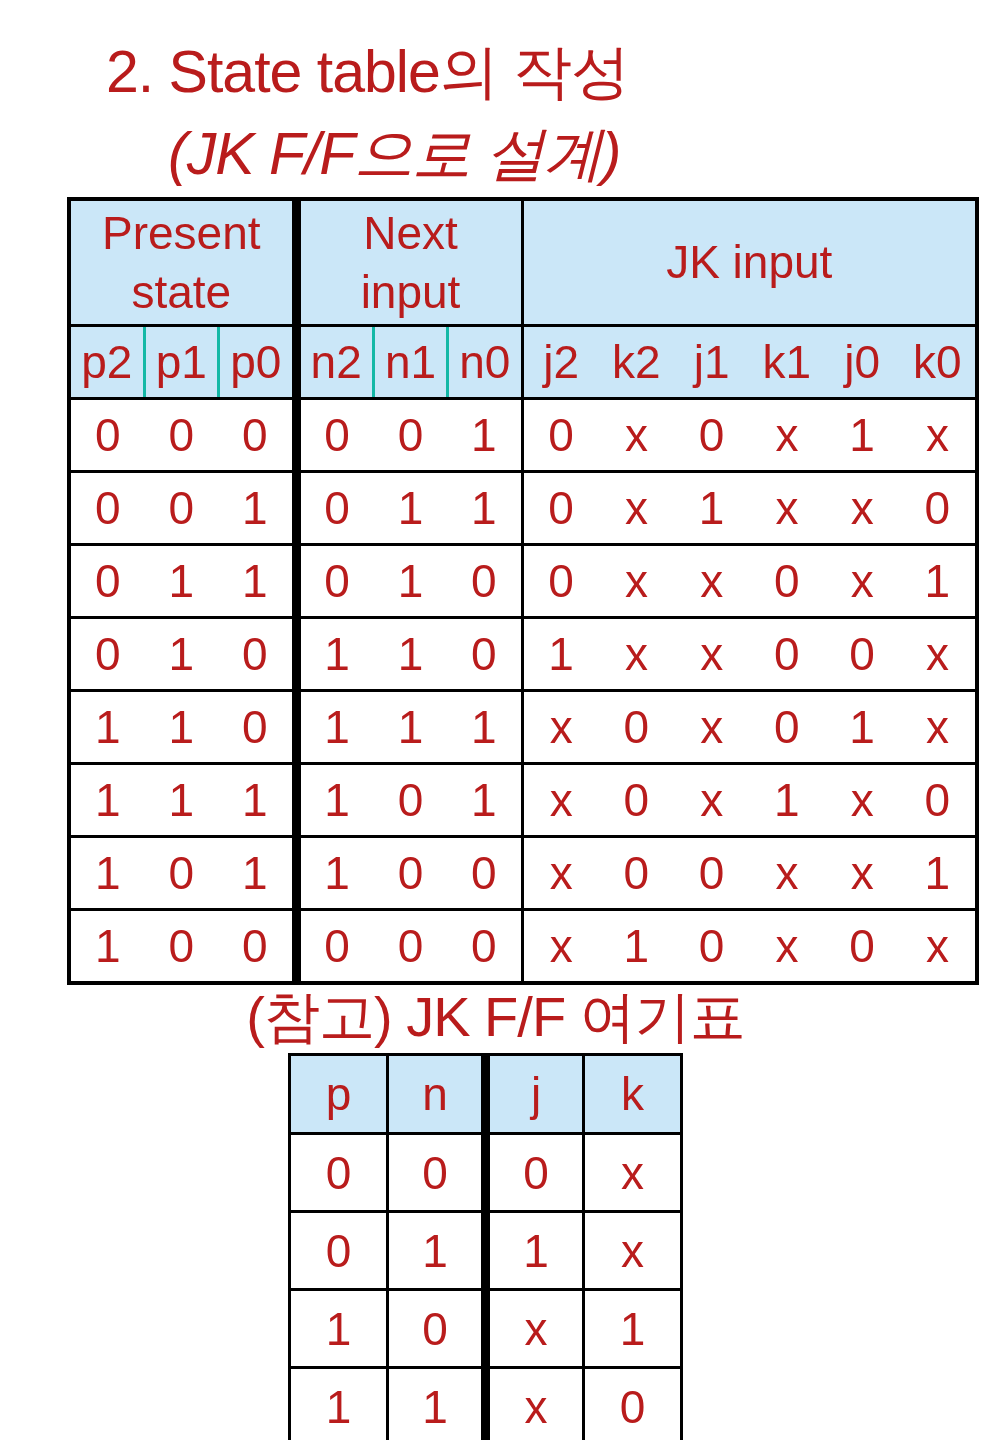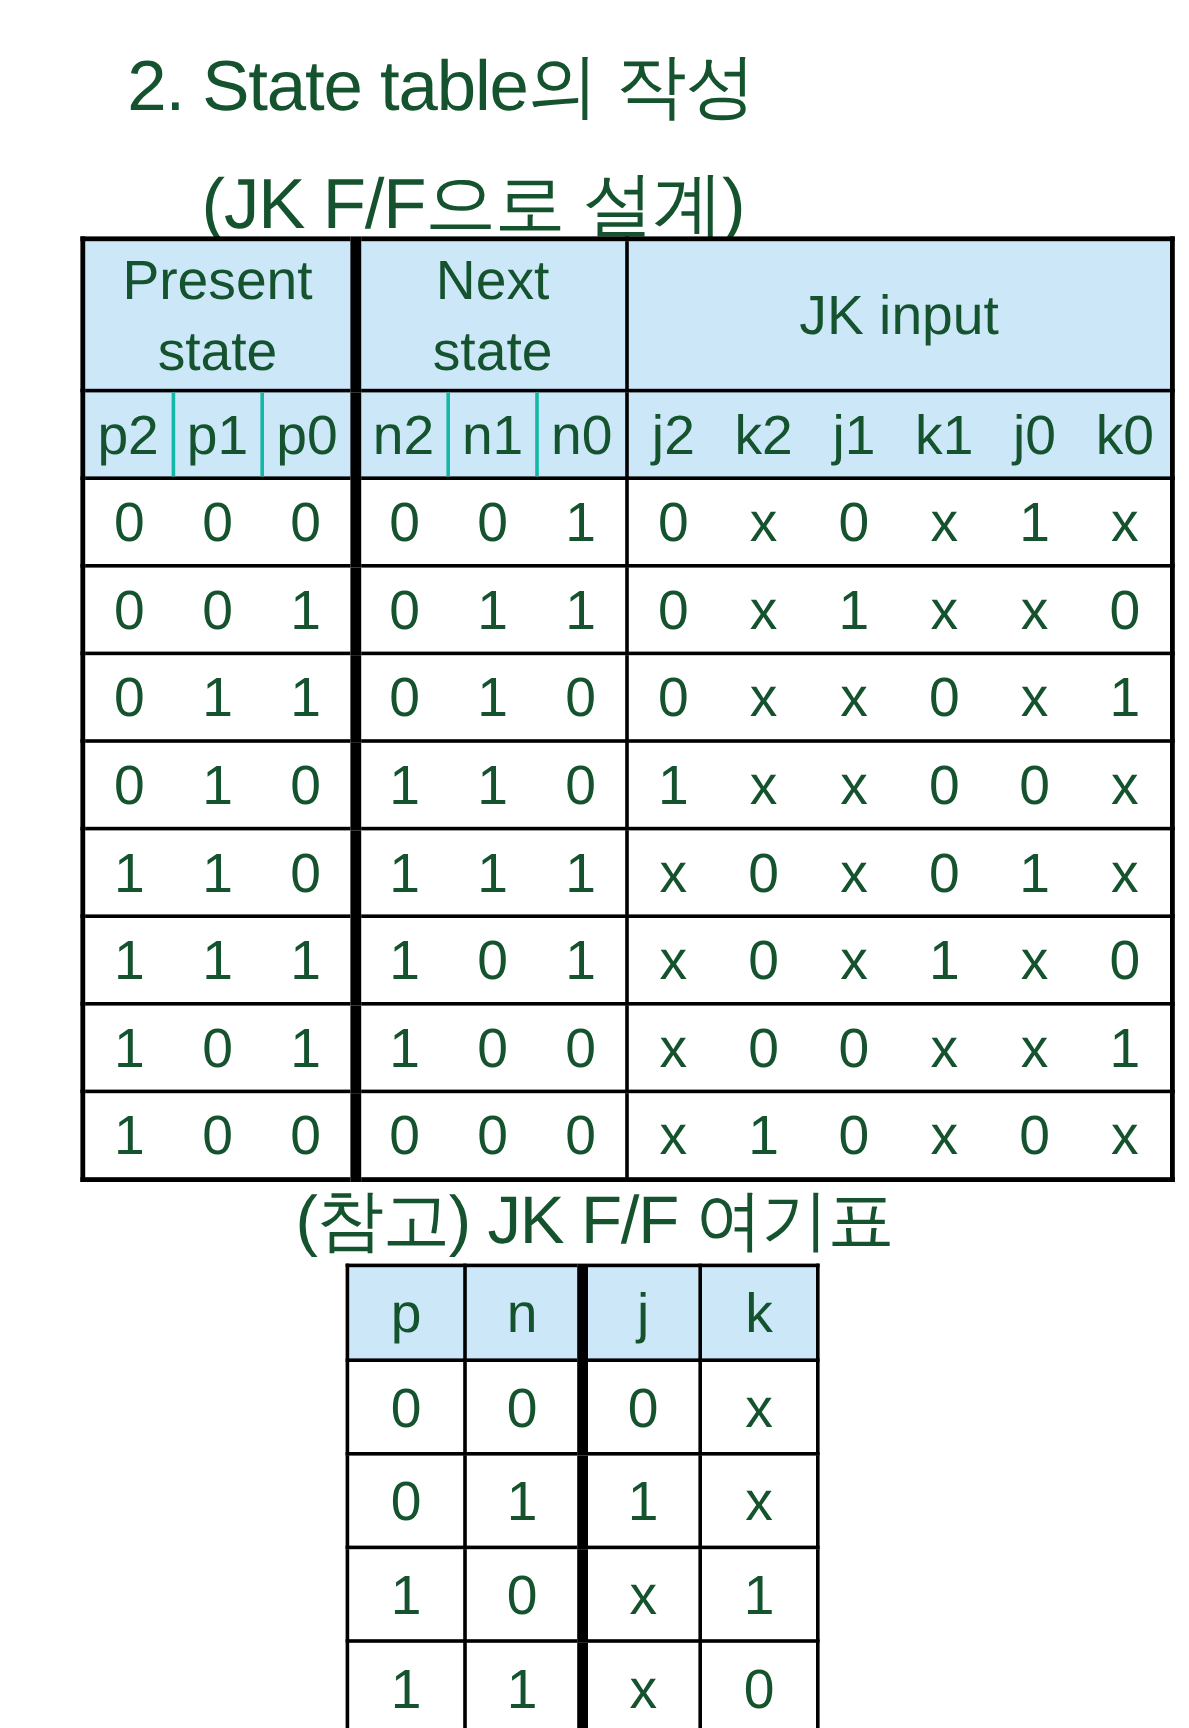--- a/index.html
+++ b/index.html
@@ -1,24 +1,24 @@
 <!DOCTYPE html>
 <html style="--header-bg: #cbe7f8; --border: #000000;"><head>
 <meta charset="utf-8">
 <style>
   :root { --header-bg:#cbe7f8; --border:#000000; }
   html,body { margin:0; padding:0; background:#ffffff; }
   .canvas {
     position:relative; width:991px; height:1440px; background:#ffffff;
-    font-family:"Liberation Sans","DejaVu Sans",sans-serif; color:#14532d;
+    font-family:"Liberation Sans","DejaVu Sans",sans-serif; color:#b91c1c;
     overflow:hidden;
   }
   .title-line { position:absolute; font-size:59px; line-height:1.1; letter-spacing:-1px; white-space:nowrap; }
   #title-1 { left:106px; top:40px; }
-  #title-2 { left:168px; top:138px; }
+  #title-2 { left:168px; top:122px;font-style:italic; }
   .ref-title { position:absolute; top:980px; left:0; width:100%; text-align:center; font-size:56px; letter-spacing:-1px; white-space:nowrap; }
 
   table { border-collapse:collapse; position:absolute; table-layout:fixed; }
 
   
   .main-table { left:27px; top:197px; width:908px; border:4px solid var(--border);margin-left:40px; }
   .main-table td { border:3px solid var(--border); padding:0; text-align:center; vertical-align:middle; font-size:46px; }
   .thickR { border-right:9px solid var(--border) !important; }
   .hdr { background:var(--header-bg); }
   .grp { height:123px; white-space:pre-line; font-size:44px; line-height:1.28; }
@@ -44,21 +44,21 @@
     <colgroup>
       <col style="width:227px">
         <col style="width:226px">
         <col style="width:455px">
     </colgroup>
     <tbody>
       <tr class="r-group">
         <td class="hdr grp thickR">Present
 state</td>
         <td class="hdr grp">Next
-state</td>
+input</td>
         <td class="hdr grp">JK input</td>
       </tr>
       <tr class="r-sub">
         <td class="hdr thickR">
           <div class="vals wsplit">
             <span>p2</span>
             <span>p1</span>
             <span>p0</span>
           </div>
         </td>

